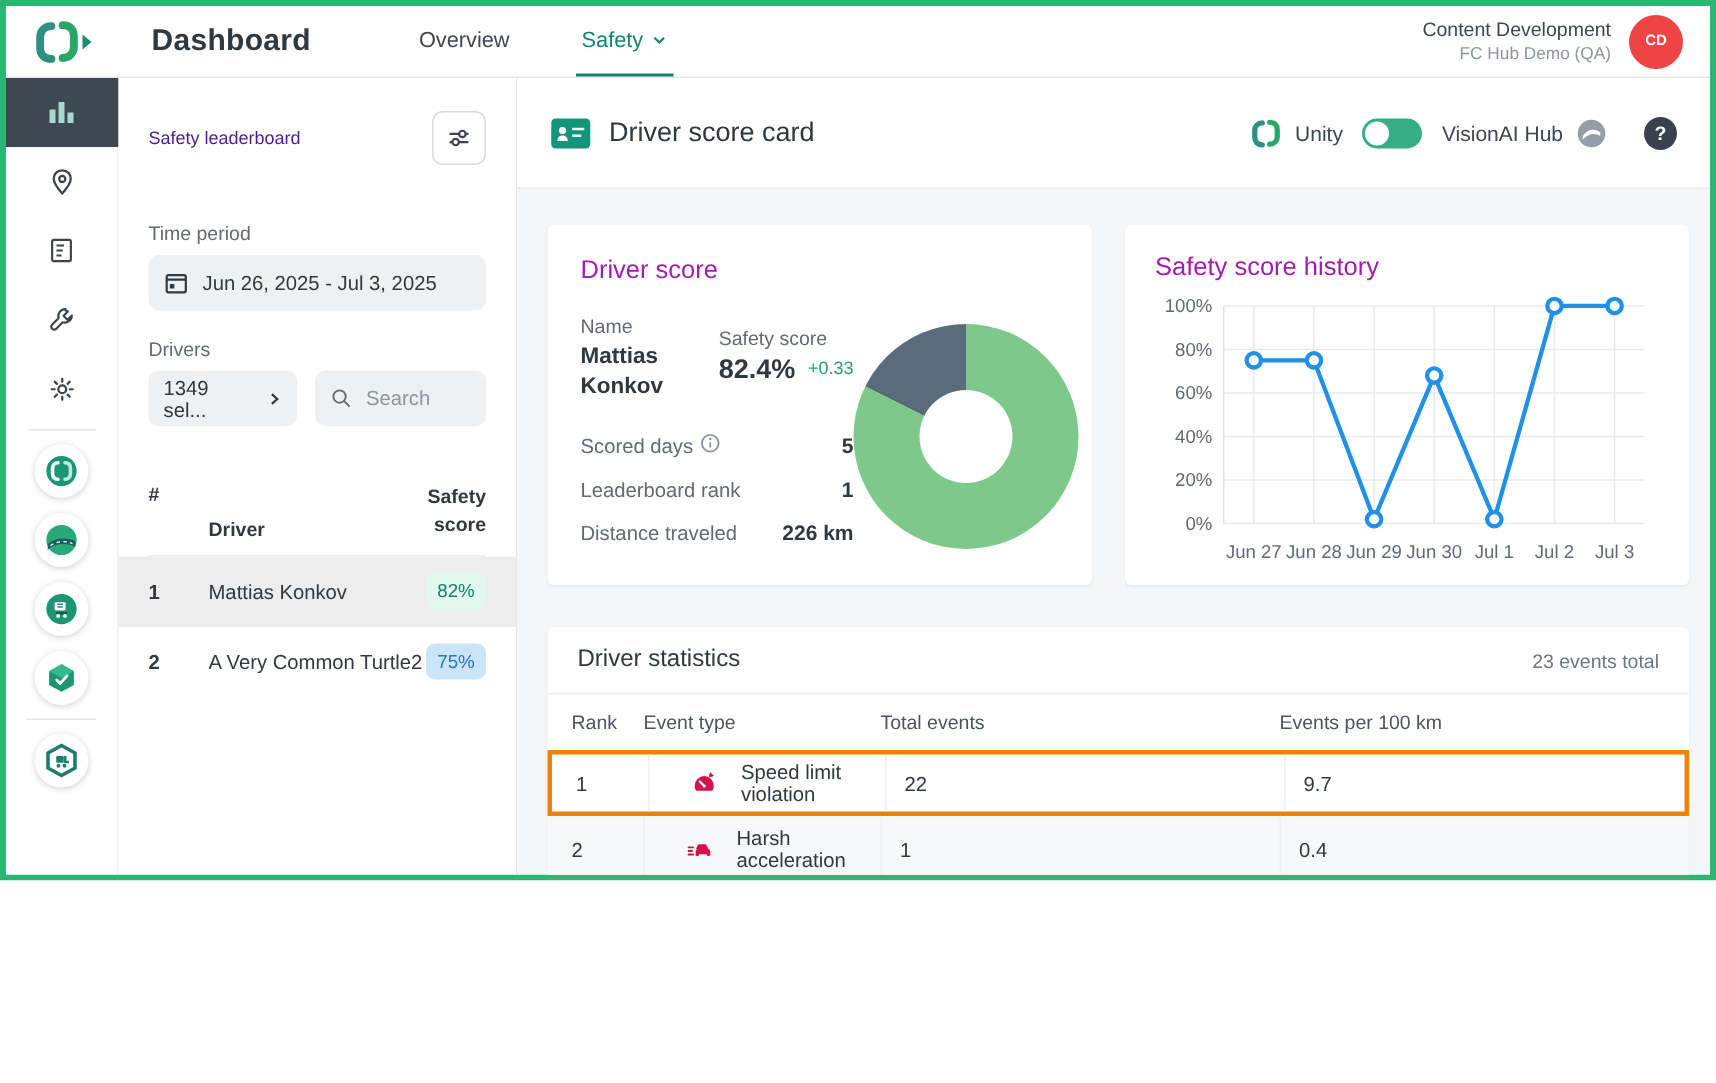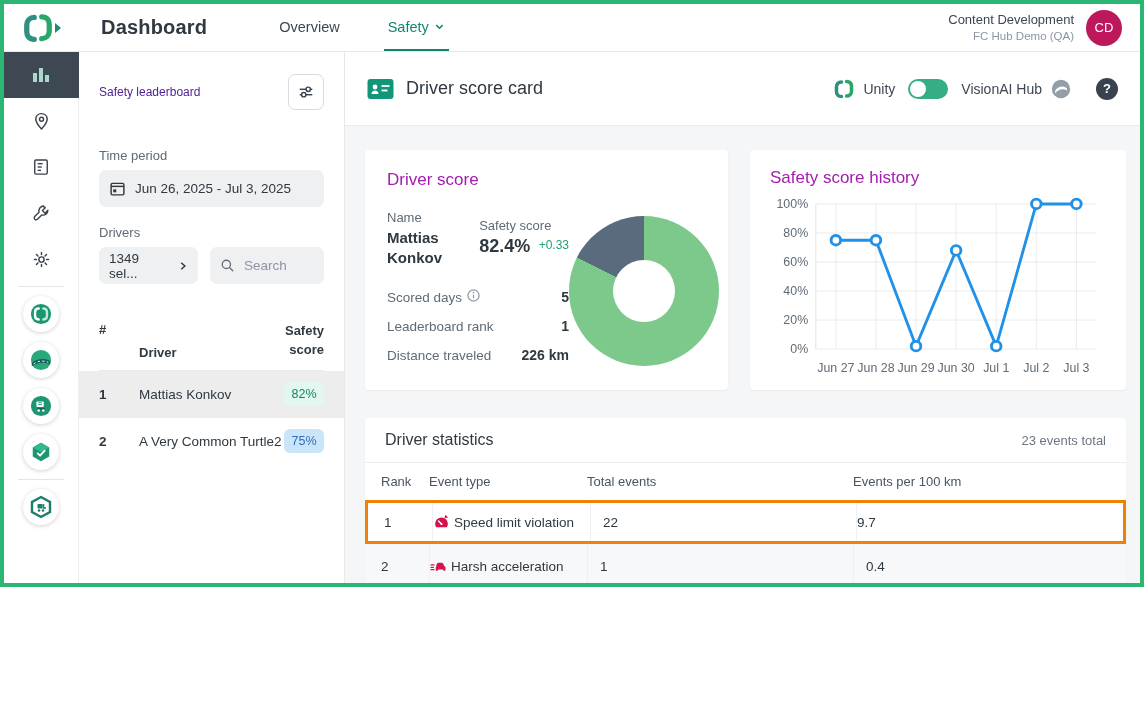--- a/index.html
+++ b/index.html
@@ -12,21 +12,21 @@
   .expand-tri { width:0; height:0; border-left:6px solid #1d8a72; border-top:5px solid transparent; border-bottom:5px solid transparent; }
   .topbar-main { flex:1; display:flex; align-items:center; padding:0 18px 0 22px; }
   .app-title { font-size:20px; font-weight:700; color:#2f3941; letter-spacing:.2px; }
   .tabs { display:flex; margin-left:48px; height:100%; }
   .tab { display:flex; align-items:center; gap:5px; padding:0 4px; margin:0 20px; font-size:14.5px; color:#3c4754; cursor:pointer; border-bottom:2px solid transparent; }
   .tab.active { color:#11866f; border-bottom:2px solid #11866f; }
   .spacer { flex:1; }
   .account { text-align:right; margin-right:12px; line-height:1.35; }
   .account .acct-name { font-size:13px; color:#3c4754; }
   .account .acct-org { font-size:11.5px; color:#8b95a5; }
-  .avatar { width:36px; height:36px; border-radius:50%; background:#be185d; color:#fff; font-size:13px; font-weight:400; display:flex; align-items:center; justify-content:center; }
+  .avatar { width:36px; height:36px; border-radius:50%; background:#ef4444; color:#fff; font-size:10px; font-weight:700; display:flex; align-items:center; justify-content:center; }
 
   
   .body { display:flex; height:666px; }
 
   
   .sidebar { width:75px; background:#fff; border-right:1px solid #eceef0; display:flex; flex-direction:column; align-items:center; }
   .side-active { width:75px; height:46px; background:#3d4853; display:flex; align-items:center; justify-content:center; }
   .side-item { width:75px; height:46px; display:flex; align-items:center; justify-content:center; cursor:pointer; }
   .side-div { width:46px; border-top:1px solid #e3e6e9; margin:4px 0; }
   .app-circle { width:36px; height:36px; border-radius:50%; background:#fff; box-shadow:0 1px 4px rgba(0,0,0,.18); display:flex; align-items:center; justify-content:center; }
@@ -104,21 +104,21 @@
   .st-title { font-size:16px; color:#2f3941; }
   .st-total { font-size:13px; color:#6b7684; }
   .st-thead { display:flex; font-size:13px; color:#4a5563; padding:11px 0; }
   .st-c1 { width:64px; padding-left:16px; }
   .st-c2 { width:158px; }
   .st-c3 { width:266px; }
   .st-c4 { flex:1; }
   .st-row { display:flex; align-items:stretch; min-height:44px; font-size:13.5px; color:#2f3941; }
   .st-row .cell { display:flex; align-items:center; }
   .st-row .cell + .cell { border-left:1px solid #eef0f3; }
-  .st-row .ev { gap:4px; }
+  .st-row .ev { gap:16px;padding-left:28px; }
   .st-row.highlight { border:3px solid #ee8208; }
   .st-row.alt { background:#f7f8f9; }
 
   .scroll-arrow { position:absolute; right:6px; bottom:8px; width:0; height:0; border-left:5px solid transparent; border-right:5px solid transparent; border-top:6px solid #98a2ae; }
 </style>
 </head>
 <body>
 
 <div class="frame">
 
@@ -454,21 +454,21 @@
                     <svg width="17" height="17" viewBox="0 0 16 16">
                       <path fill="#d5134a" d="M8 3.2a6 6 0 0 0-6 6c0 1.2.35 2.3.95 3.2h10.1A5.97 5.97 0 0 0 14 9.2a6 6 0 0 0-6-6z"></path>
                       <line x1="8" y1="9.4" x2="5.2" y2="6.6" stroke="#fff" stroke-width="1.4" stroke-linecap="round"></line>
                       <circle cx="8" cy="9.4" r="1" fill="#fff"></circle>
                       <path d="M11.6.6 l2.6 2.6 -3.4.8z" fill="#d5134a"></path>
                     </svg>
                   </span>
                   <span>Speed limit violation</span>
                 </div>
                 <div class="cell st-c3" style="padding-left: 12px;">22</div>
-                <div class="cell st-c4" style="">9.7</div>
+                <div class="cell st-c4" style="padding-left: 12px;">9.7</div>
               </div>
               <div class="st-row alt">
                 <div class="cell st-c1">2</div>
                 <div class="cell st-c2 ev">
                   <span style="display: flex;">
                     <svg width="17" height="17" viewBox="0 0 16 16">
                       <path fill="#d5134a" d="M5.6 7.6l1.1-2.4c.2-.4.6-.7 1.1-.7h3.4c.5 0 .9.3 1.1.7l1.1 2.4c.7.2 1.2.9 1.2 1.6v2c0 .4-.3.7-.7.7h-.8c-.4 0-.7-.3-.7-.7v-.4H7.6v.4c0 .4-.3.7-.7.7h-.8c-.4 0-.7-.3-.7-.7v-2c0-.7.5-1.4 1.2-1.6z"></path>
                       <path d="M1 6.5h2.8M1 8.8h2.2M1 11h2.8" stroke="#d5134a" stroke-width="1.2" stroke-linecap="round"></path>
                     </svg>
                   </span>

